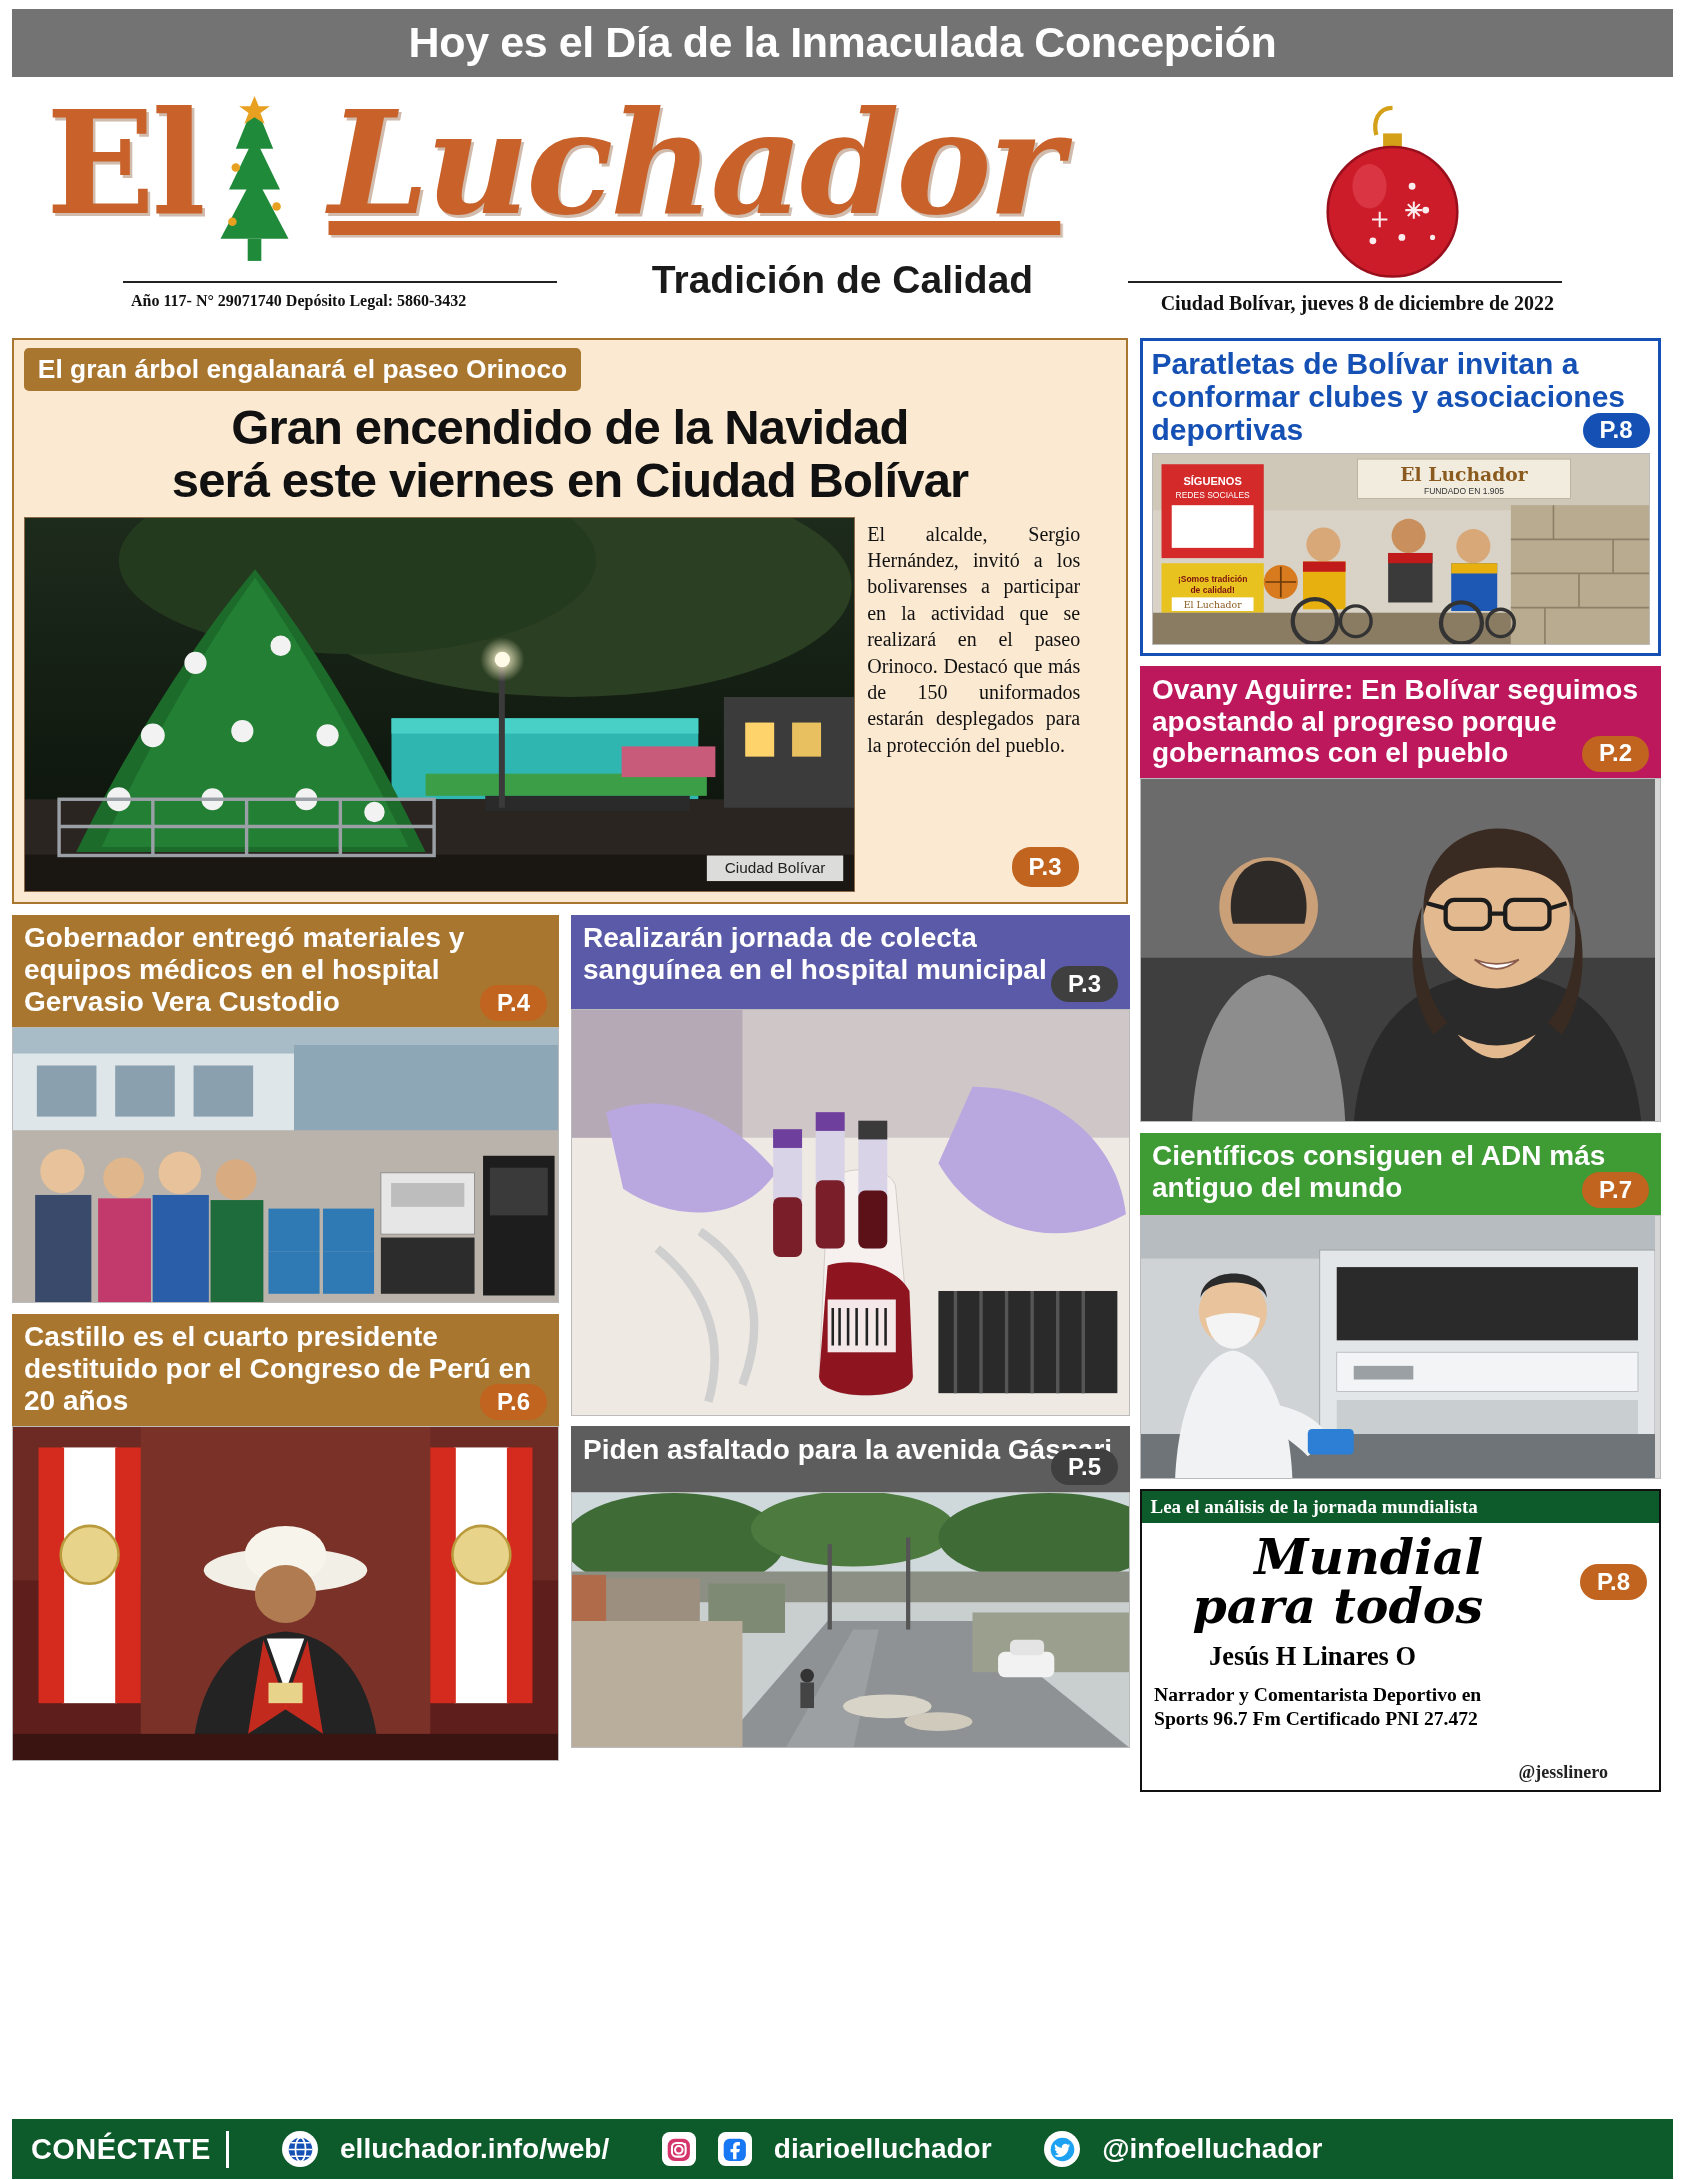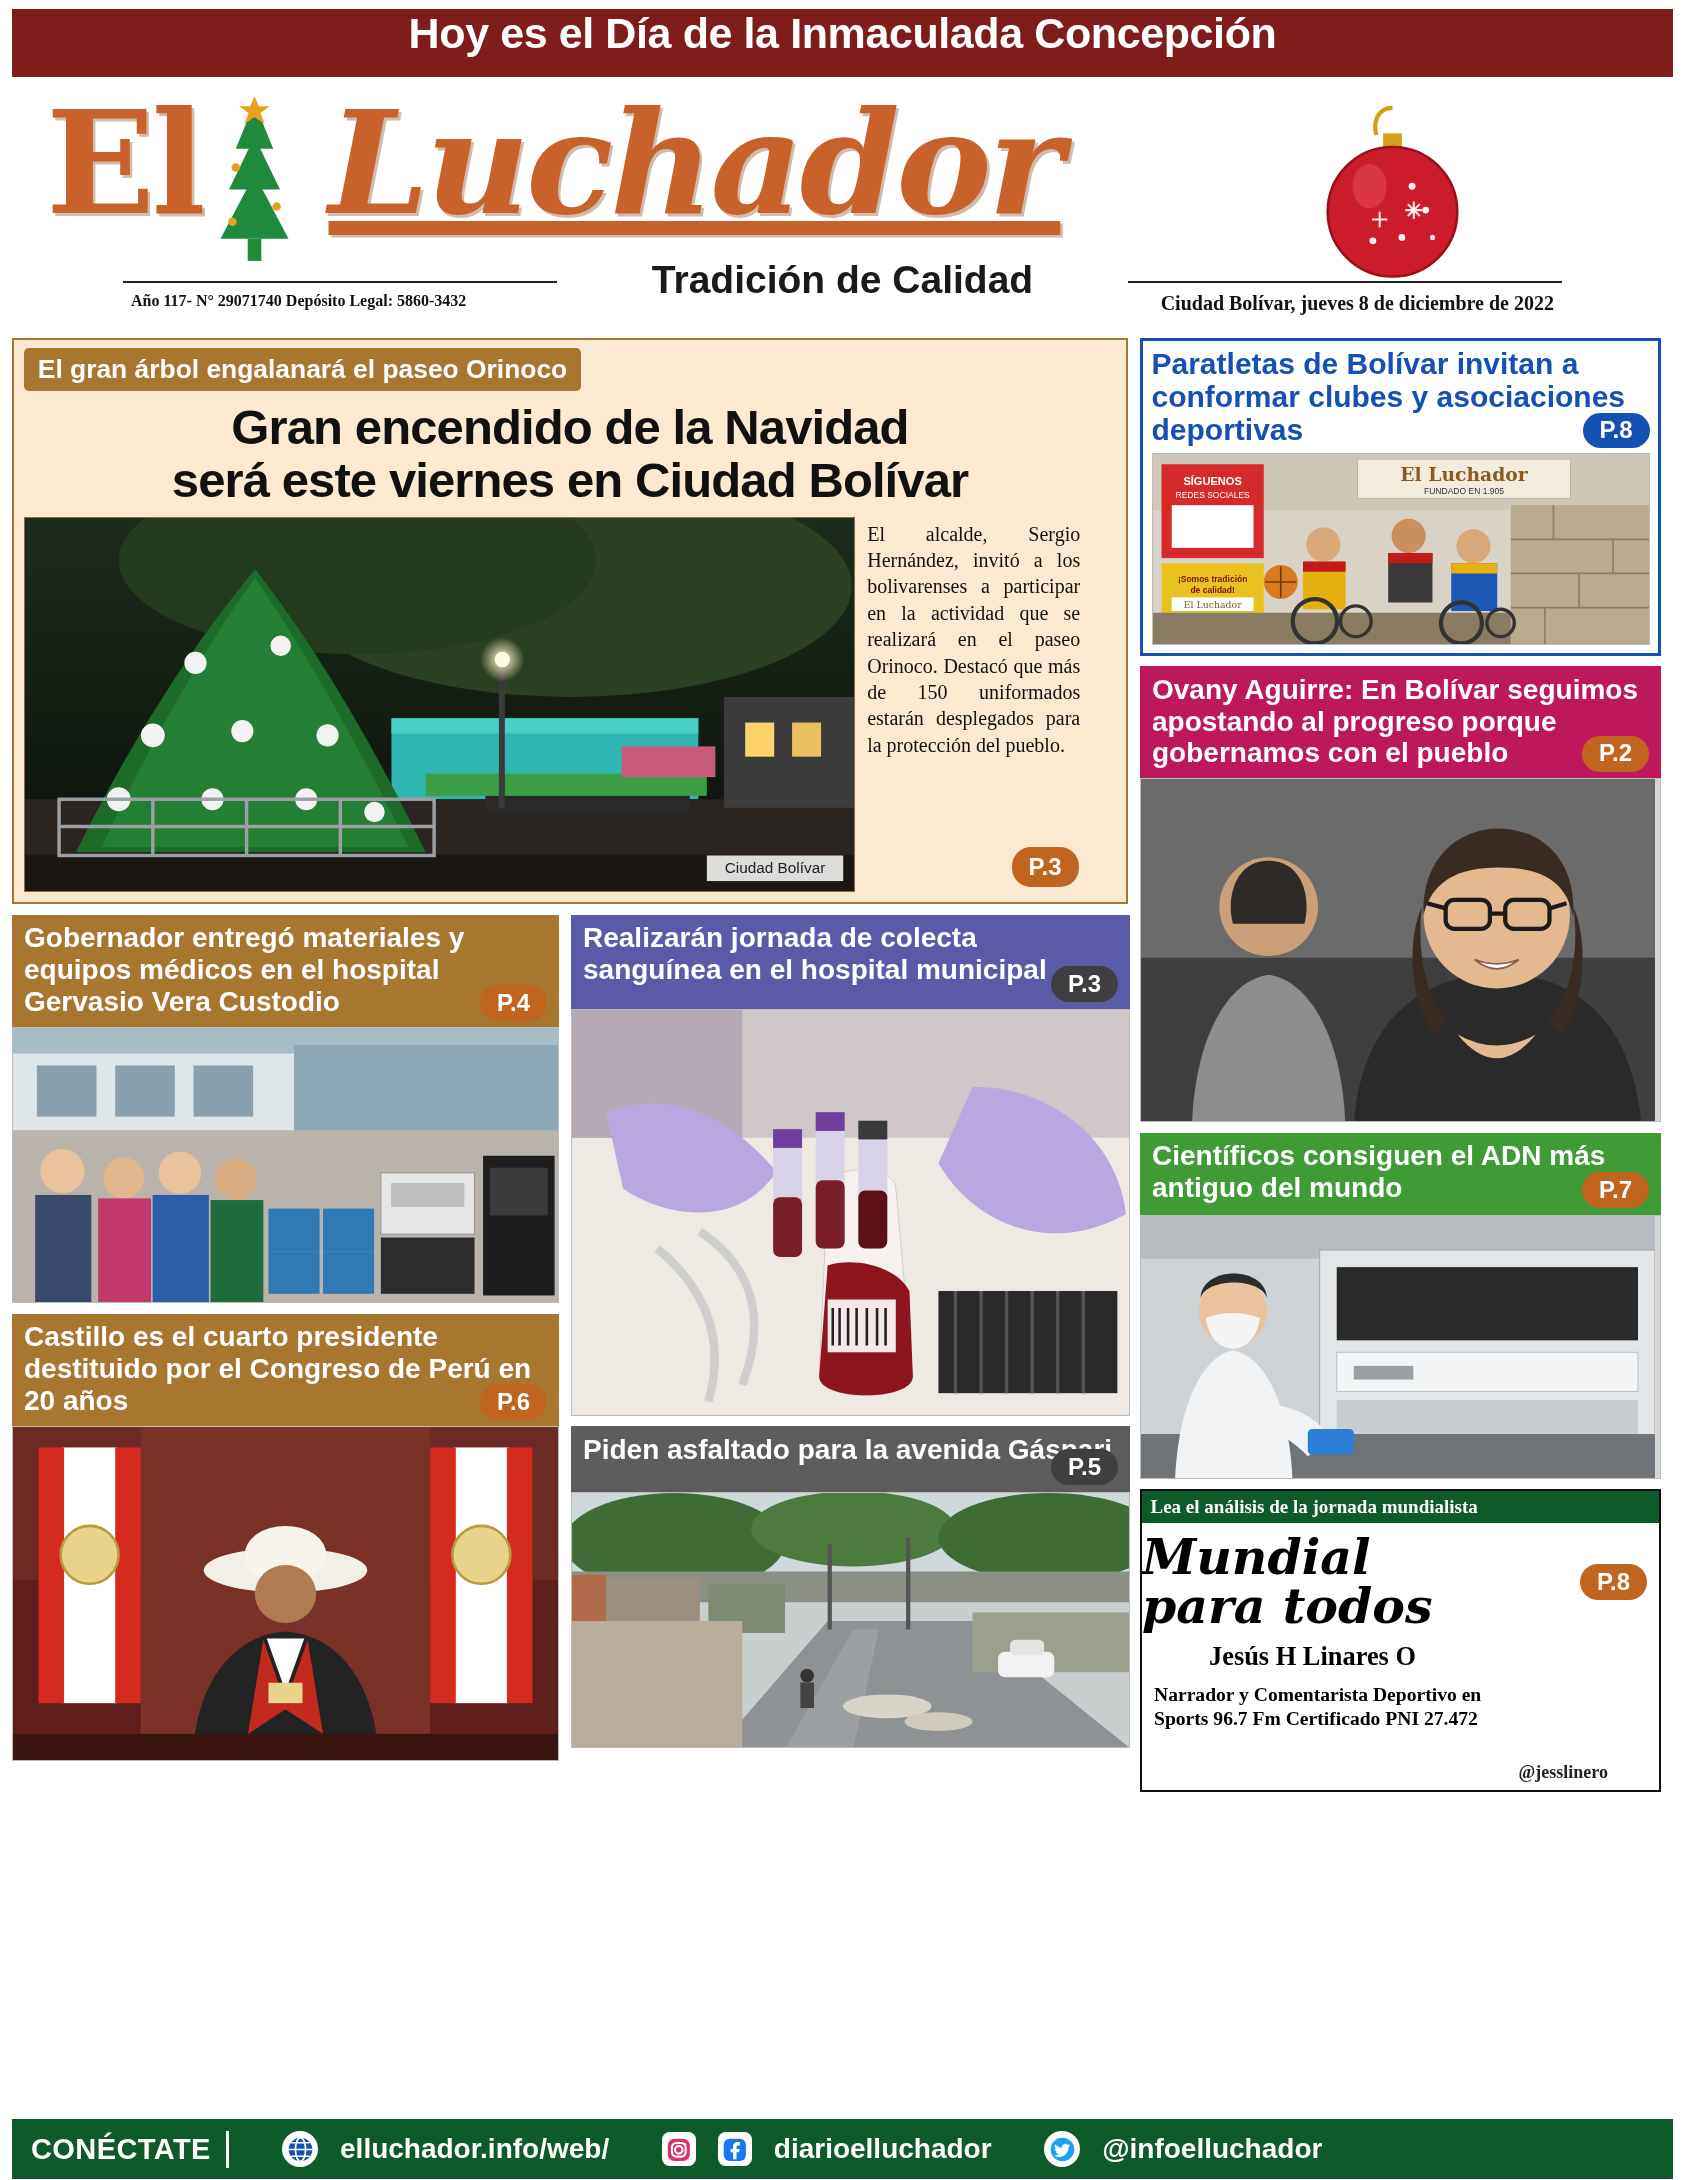--- a/index.html
+++ b/index.html
@@ -14,23 +14,24 @@
   .page {
     width: 1685px;
     height: 2181px;
     position: relative;
     padding: 0 12px;
   }
 
   
   .topbar {
     margin: 8.5px 0 0 0;
-    background: #7f1d1d;
+    background: #737373;
     height: 68px;
     display: flex;
+    align-items: center;
     justify-content: center;
   }
   .topbar .txt {
     color: #ffffff;
     font-size: 43px;
     font-weight: bold;
     letter-spacing: -0.4px;
     font-family: "Liberation Sans", sans-serif;
   }
 
@@ -267,21 +268,21 @@
     font-size: 19px;
     font-weight: bold;
     padding: 5.1px 8.5px;
     font-family: "Liberation Serif", serif;
   }
   .op-title {
     font-family: "DejaVu Serif", serif;
     font-style: italic;
     font-weight: bold;
     font-size: 49px;
-    text-align: left;
+    text-align: right;
     line-height: 1.0;
     margin: 10.2px 0 5.1px 0;
     color: #000;
     width: 341px;
   }
   .op-author {
     font-family: "Liberation Serif", serif;
     font-weight: bold;
     font-size: 26.4px;
     text-align: center;

